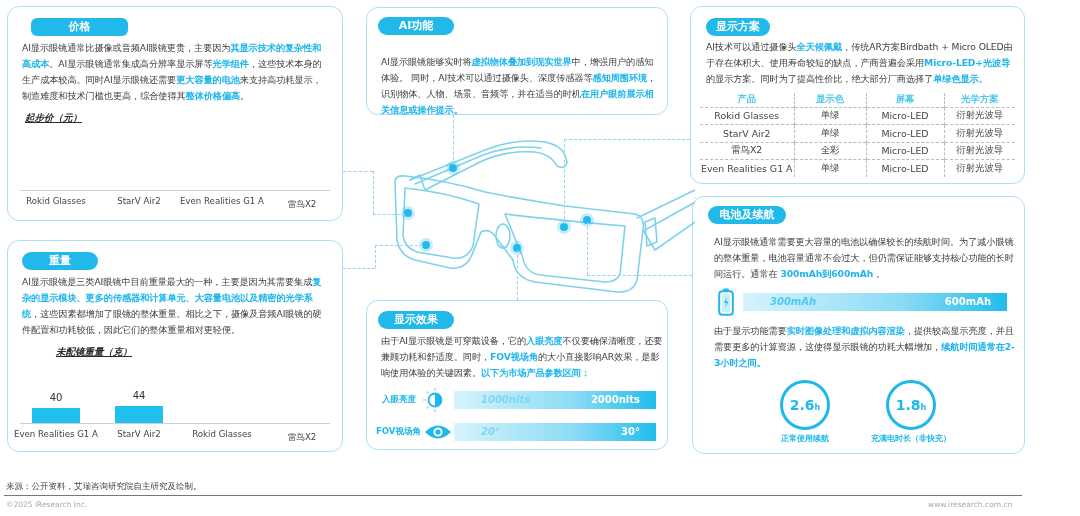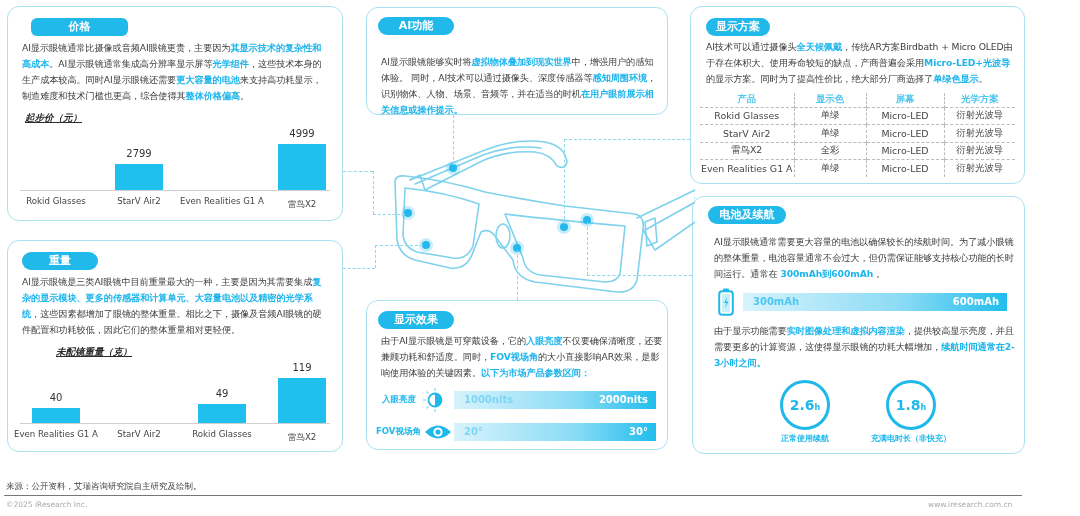--- a/index.html
+++ b/index.html
@@ -24,22 +24,22 @@
   table.spec { position: absolute; border-collapse: collapse; font-size: 9.4px; }
   table.spec th { color: #4fc7ef; font-weight: bold; height: 14px; }
   table.spec td { color: #444; text-align: center; height: 17.5px; border-top: 1px dashed #bbbbbb; }
   table.spec th, table.spec td { border-right: 1px dashed #bbbbbb; text-align: center; }
   table.spec th:last-child, table.spec td:last-child { border-right: none; }
   .range-bar {
     position: absolute; height: 18px;
     background: linear-gradient(90deg, #d7f3fc 0%, #8bdbf5 60%, #20bdec 100%);
     font-size: 10px; font-weight: bold; line-height: 18px;
   }
-  .range-bar .lo { position: absolute; left: 10px; color: #fff; }
-  .range-bar .hi { position: absolute; right: 8px; color: #fff; }
+  .range-bar .lo { position: absolute; left: 27px; color: #fff; font-style: italic; }
+  .range-bar .hi { position: absolute; right: 16px; color: #fff; }
   .ring {
     position: absolute; width: 50px; height: 50px; border-radius: 50%; border: 3px solid #1fb8ea;
     text-align: center; line-height: 44px; color: #1fb8ea; font-weight: bold; font-size: 14px;
   }
   .ring small { font-size: 8px; }
   .ring-label { position: absolute; font-size: 8px; color: #1fb8ea; font-weight: bold; text-align: center; width: 120px; }
   .dash { position: absolute; border-color: #8fd7ee; border-style: dashed; border-width: 0; }
   .dot { position: absolute; width: 8px; height: 8px; border-radius: 50%; background: #24b9ec; box-shadow: 0 0 0 3px rgba(36,185,236,0.25); }
   .footer-src { position: absolute; left: 6px; top: 481px; font-size: 8.5px; color: #444; }
   .footer-line { position: absolute; left: 4px; top: 495px; width: 1018px; height: 1px; background: #777; }
@@ -47,53 +47,41 @@
   .footer-url { position: absolute; left: 928px; top: 500px; font-size: 7.5px; color: #aaa; }
 </style>
 </head>
 <body>
 
 <div class="card" style="left:7px;top:6px;width:336px;height:215px;"></div>
 <div class="pill" style="left:31px;top:18px;width:97px;border-radius:6px;">价格</div>
 <div class="para" style="left:22px;top:40px;width:300px;"><span>AI显示眼镜通常比摄像或音频AI眼镜更贵，主要因为</span><span class="hl">其显示技术的复杂性和高成本</span><span>。AI显示眼镜通常集成高分辨率显示屏等</span><span class="hl">光学组件</span><span>，这些技术本身的生产成本较高。同时AI显示眼镜还需要</span><span class="hl">更大容量的电池</span><span>来支持高功耗显示，制造难度和技术门槛也更高，综合使得其</span><span class="hl">整体价格偏高</span><span>。</span></div>
 <div class="sub-title" style="left:25px;top:112px;">起步价（元）</div>
 <div class="chart" style="left:20px;top:126px;width:310px;height:64px;">
-    <div class="bar-col" style="left: 95px; height: 64px;">
-      <div class="bar" style="height: 25.756px;"></div>
-      <div class="bar-val" style="bottom: 30.756px;">2799</div>
-    </div>
-    <div class="bar-col" style="left: 258px; height: 64px;">
-      <div class="bar" style="height: 46px;"></div>
-      <div class="bar-val" style="bottom: 51px;">4999</div>
-    </div>
   </div>
 <div class="axis" style="left:20px;top:190px;width:310px;"></div>
 <div style="position:absolute;left:20px;top:196px;width:310px;height:12px;">
     <div class="xlab" style="left: -9px; top: 0px;">Rokid Glasses</div>
     <div class="xlab" style="left: 74px; top: 0px;">StarV Air2</div>
     <div class="xlab" style="left: 157px; top: 0px;">Even Realities G1 A</div>
     <div class="xlab" style="left: 237px; top: 3px;">雷鸟X2</div>
   </div>
 
 <div class="card" style="left:7px;top:240px;width:336px;height:212px;"></div>
 <div class="pill" style="left:22px;top:252px;width:76px;">重量</div>
 <div class="para" style="left:22px;top:274px;width:300px;"><span>AI显示眼镜是三类AI眼镜中目前重量最大的一种，主要是因为其需要集成</span><span class="hl">复杂的显示模块、更多的传感器和计算单元、大容量电池以及精密的光学系统</span><span>，这些因素都增加了眼镜的整体重量。相比之下，摄像及音频AI眼镜的硬件配置和功耗较低，因此它们的整体重量相对更轻便。</span></div>
 <div class="sub-title" style="left:25px;top:346px;margin-left:31px;">未配镜重量（克）</div>
 <div class="chart" style="left:20px;top:360px;width:310px;height:63px;">
     <div class="bar-col" style="left: 12px; height: 63px;">
       <div class="bar" style="height: 15.1261px;"></div>
       <div class="bar-val" style="bottom: 20.1261px;">40</div>
     </div>
-    <div class="bar-col" style="left: 178px; height: 63px;">
-      <div class="bar" style="height: 18.5294px;"></div>
-      <div class="bar-val" style="bottom: 23.5294px;">49</div>
-    </div>
-    <div class="bar-col" style="left: 258px; height: 63px;">
-      <div class="bar" style="height: 45px;"></div>
-      <div class="bar-val" style="bottom: 50px;">119</div>
+    <div class="bar-col" style="left: 95px; height: 63px;">
+      <div class="bar" style="height: 16.6387px;"></div>
+      <div class="bar-val" style="bottom: 21.6387px;">44</div>
     </div>
   </div>
 <div class="axis" style="left:20px;top:423px;width:310px;"></div>
 <div style="position:absolute;left:20px;top:429px;width:310px;height:12px;">
     <div class="xlab" style="left: -9px; top: 0px;">Even Realities G1 A</div>
     <div class="xlab" style="left: 74px; top: 0px;">StarV Air2</div>
     <div class="xlab" style="left: 157px; top: 0px;">Rokid Glasses</div>
     <div class="xlab" style="left: 237px; top: 3px;">雷鸟X2</div>
   </div>
 

